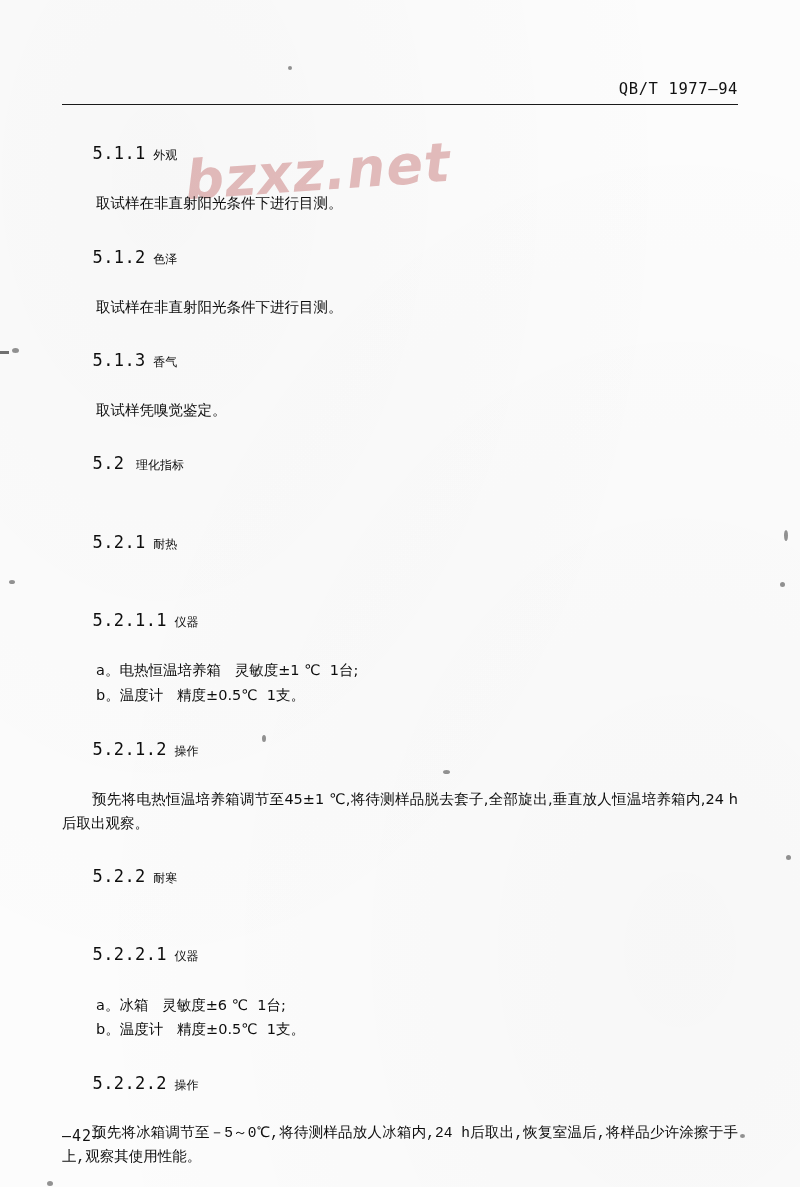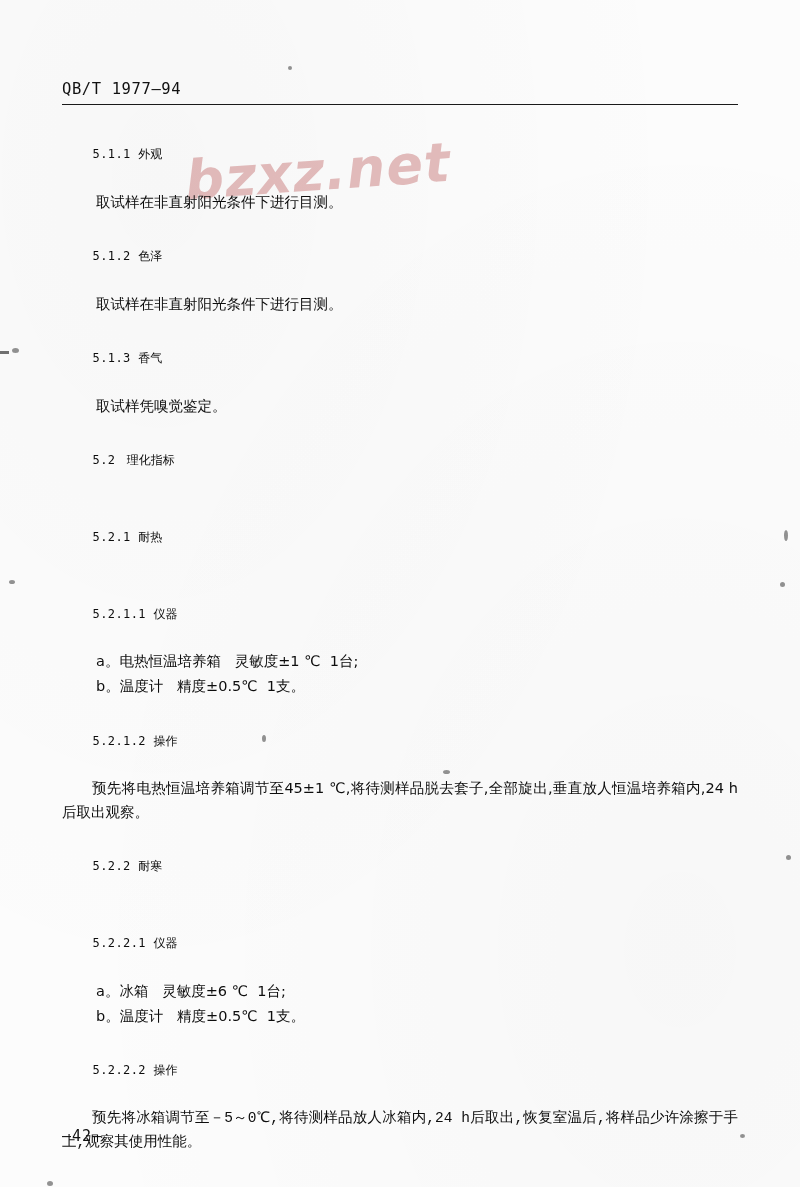--- a/index.html
+++ b/index.html
@@ -27,21 +27,21 @@
       #fcfcfc;
     pointer-events: none;
   }
   .content {
     position: absolute;
     left: 62px;
     top: 80px;
     width: 676px;
   }
   .header {
-    text-align: left;
+    text-align: right;
     font-family: "DejaVu Sans Mono", monospace;
     font-size: 15.5px;
     letter-spacing: 0.6px;
     color: #111;
     margin-bottom: 6px;
   }
   .rule {
     border: 0;
     border-top: 1.6px solid #1a1a1a;
     margin: 0 0 12px 0;
@@ -59,21 +59,21 @@
   }
   .cn {
     font-family: "DejaVu Sans", sans-serif;
     font-size: 14.5px;
   }
   .heading {
     display: block;
     margin-top: 4px;
   }
   .heading .num {
-    font-size: 12px;
+    font-size: 17px;
   }
   .heading .cn {
     font-size: 12px;
   }
   .indent1 { padding-left: 34px; }
   .body-p {
     font-size: 14.5px;
     line-height: 1.65;
     text-align: justify;
   }

